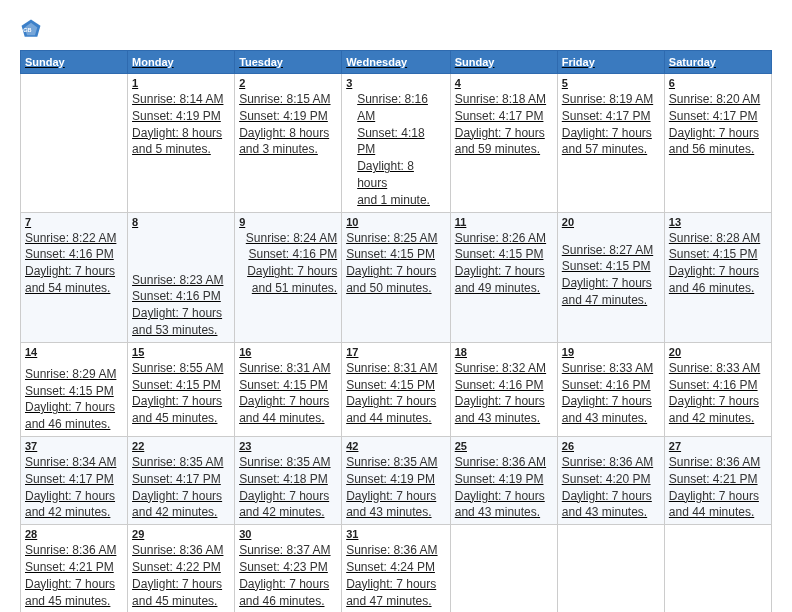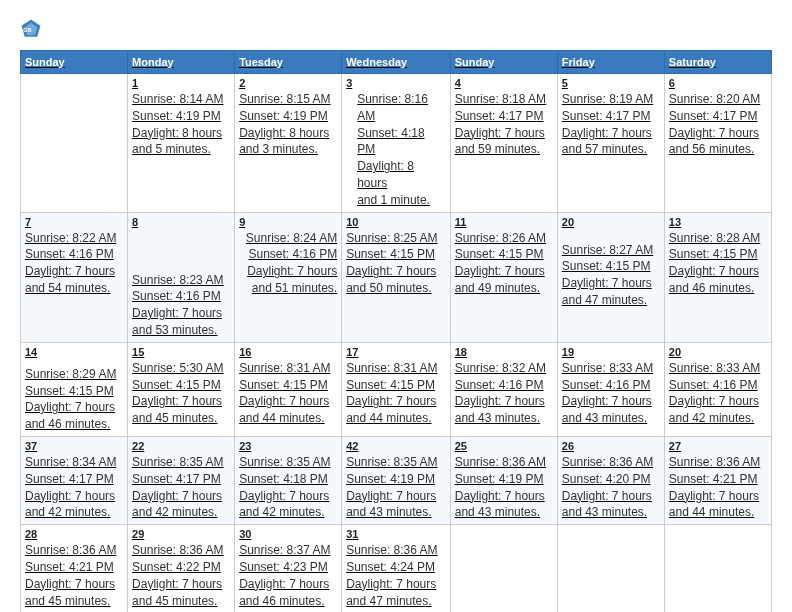--- a/index.html
+++ b/index.html
@@ -228,21 +228,21 @@
         <tr>
           <td>
             <span class="day-number">14</span>
             <div class="cell-text" style="white-space: pre-line; margin-top: 8px;">Sunrise: 8:29 AM
 Sunset: 4:15 PM
 Daylight: 7 hours
 and 46 minutes.</div>
           </td>
           <td>
             <span class="day-number">15</span>
-            <div class="cell-text" style="white-space: pre-line;">Sunrise: 5:30 AM
+            <div class="cell-text" style="white-space: pre-line;">Sunrise: 8:55 AM
 Sunset: 4:15 PM
 Daylight: 7 hours
 and 45 minutes.</div>
           </td>
           <td>
             <span class="day-number">16</span>
             <div class="cell-text" style="white-space: pre-line;">Sunrise: 8:31 AM
 Sunset: 4:15 PM
 Daylight: 7 hours
 and 44 minutes.</div>

